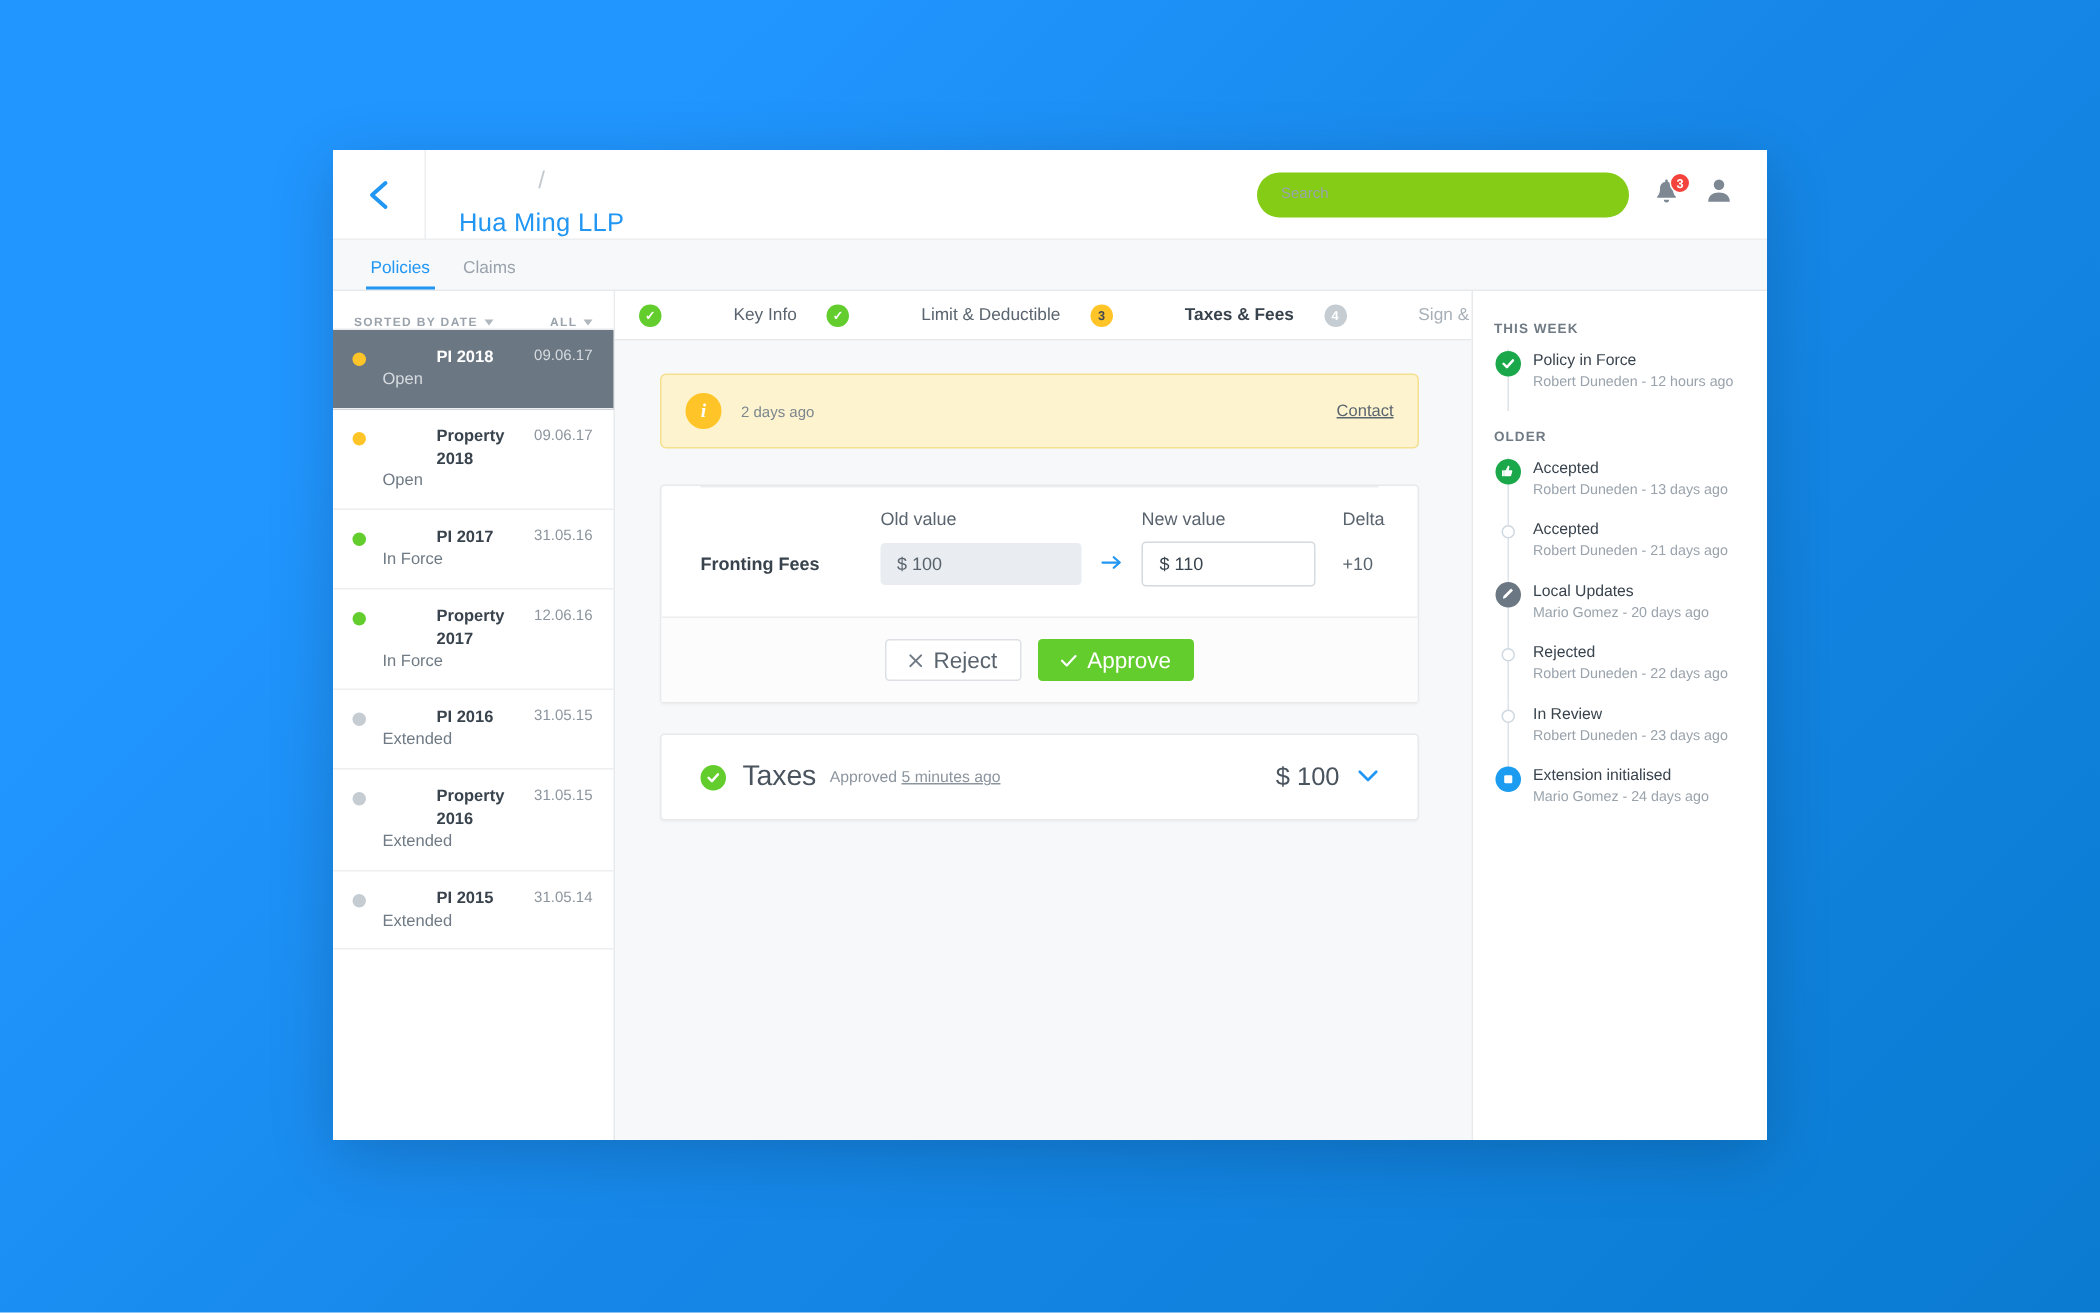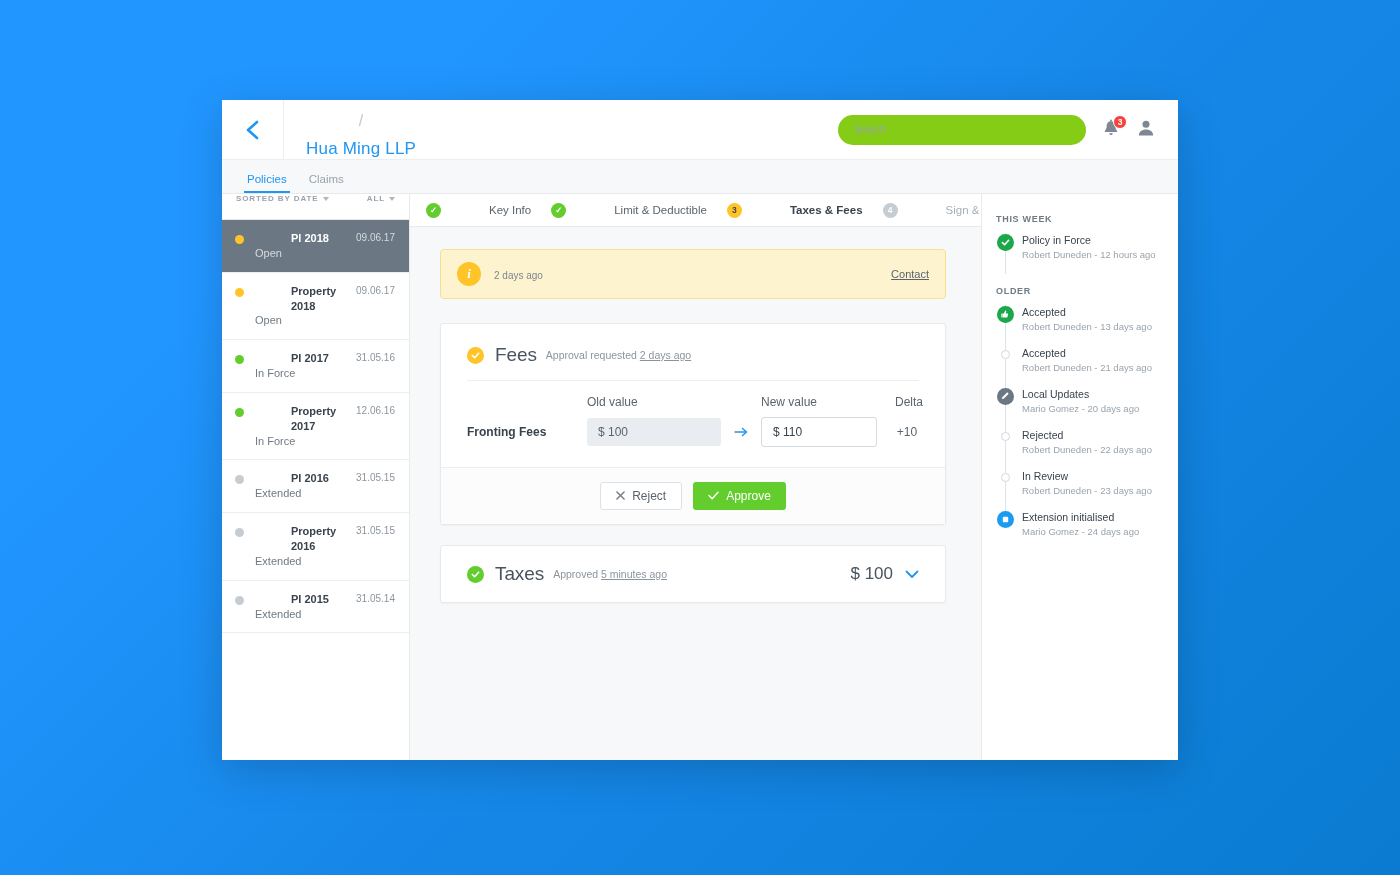--- a/index.html
+++ b/index.html
@@ -111,21 +111,21 @@
   
   .sidebar {
     width: 188px; min-width: 188px;
     background: #ffffff;
     border-right: 1px solid #e7e9eb;
     display: flex; flex-direction: column;
   }
   .sidebar-header {
     height: 26px; min-height: 26px;
     border-bottom: 1px solid #e7e9eb;
-    display: flex; align-items: flex-start;
+    display: flex; align-items: flex-end;
     padding: 0 14px;
     background: #fff;
   }
   .sort-label, .filter-label {
     font-size: 8px; font-weight: bold;
     letter-spacing: 0.9px; color: #9aa3ac;
     display: flex; align-items: center; gap: 4px;
     cursor: pointer;
   }
   .filter-label { margin-left: auto; }
@@ -249,21 +249,21 @@
 
   .card-divider { height: 1px; background: #eceef0; margin: 0 26px; }
 
   .value-grid { padding: 14px 26px 0 26px; }
   .vg-headrow { display: flex; align-items: center; }
   .vg-row { display: flex; align-items: center; padding: 8px 0 20px 0; }
   .col-label { width: 120px; flex-shrink: 0; }
   .col-old { width: 134px; flex-shrink: 0; }
   .col-arrow { width: 40px; flex-shrink: 0; text-align: center; }
   .col-new { width: 134px; flex-shrink: 0; }
-  .col-delta { flex: 1; text-align: center; }
+  .col-delta { flex: 1; text-align: left; }
 
   .th { font-size: 12px; color: #5a646e; }
   .row-name { font-size: 12px; font-weight: bold; color: #39434d; }
   .old-value {
     background: #e9edf1; border-radius: 3px;
     height: 28px; display: flex; align-items: center;
     padding: 0 11px; font-size: 12px; color: #5a646e;
   }
   .new-value {
     background: #fff; border: 1px solid #d3dae0; border-radius: 3px;
@@ -276,21 +276,21 @@
 
   .card-actions {
     border-top: 1px solid #eceef0;
     background: #fcfcfd;
     display: flex; align-items: center; justify-content: center;
     gap: 11px; padding: 14px 0;
   }
   .btn {
     height: 28px; border-radius: 3px;
     display: inline-flex; align-items: center; gap: 7px;
-    padding: 0 15px; font-size: 12px;
+    padding: 0 15px; font-size: 15px;
     cursor: pointer; border: none;
     font-family: "Liberation Sans", sans-serif;
   }
   .btn-reject {
     background: #fff; border: 1px solid #dde1e5; color: #5a646e;
   }
   .btn-approve { background: #63cd2d; color: #fff; }
 
   
   .activity {
@@ -489,29 +489,20 @@
 
           <div class="alert">
             <span class="alert-icon">i</span>
             <div class="alert-body">
               <div class="alert-sub">2 days ago</div>
             </div>
             <span class="alert-link">Contact</span>
           </div>
 
           <div class="card">
-            <div class="card-head">
-              <span class="check-circle yellow">
-                <svg width="9" height="9" viewBox="0 0 10 10">
-                    <polyline points="1.5,5 4,7.5 8.5,2.5" fill="none" stroke="#fff" stroke-width="1.8" stroke-linecap="round" stroke-linejoin="round"></polyline>
-                  </svg>
-              </span>
-              <span class="card-title">Fees</span>
-              <span class="card-meta"><span>Approval requested </span><u>2 days ago</u></span>
-            </div>
             <div class="card-divider"></div>
 
             <div class="value-grid">
               <div class="vg-headrow">
                 <span class="col-label"></span>
                 <span class="col-old th">Old value</span>
                 <span class="col-arrow"></span>
                 <span class="col-new th">New value</span>
                 <span class="col-delta th">Delta</span>
               </div>

